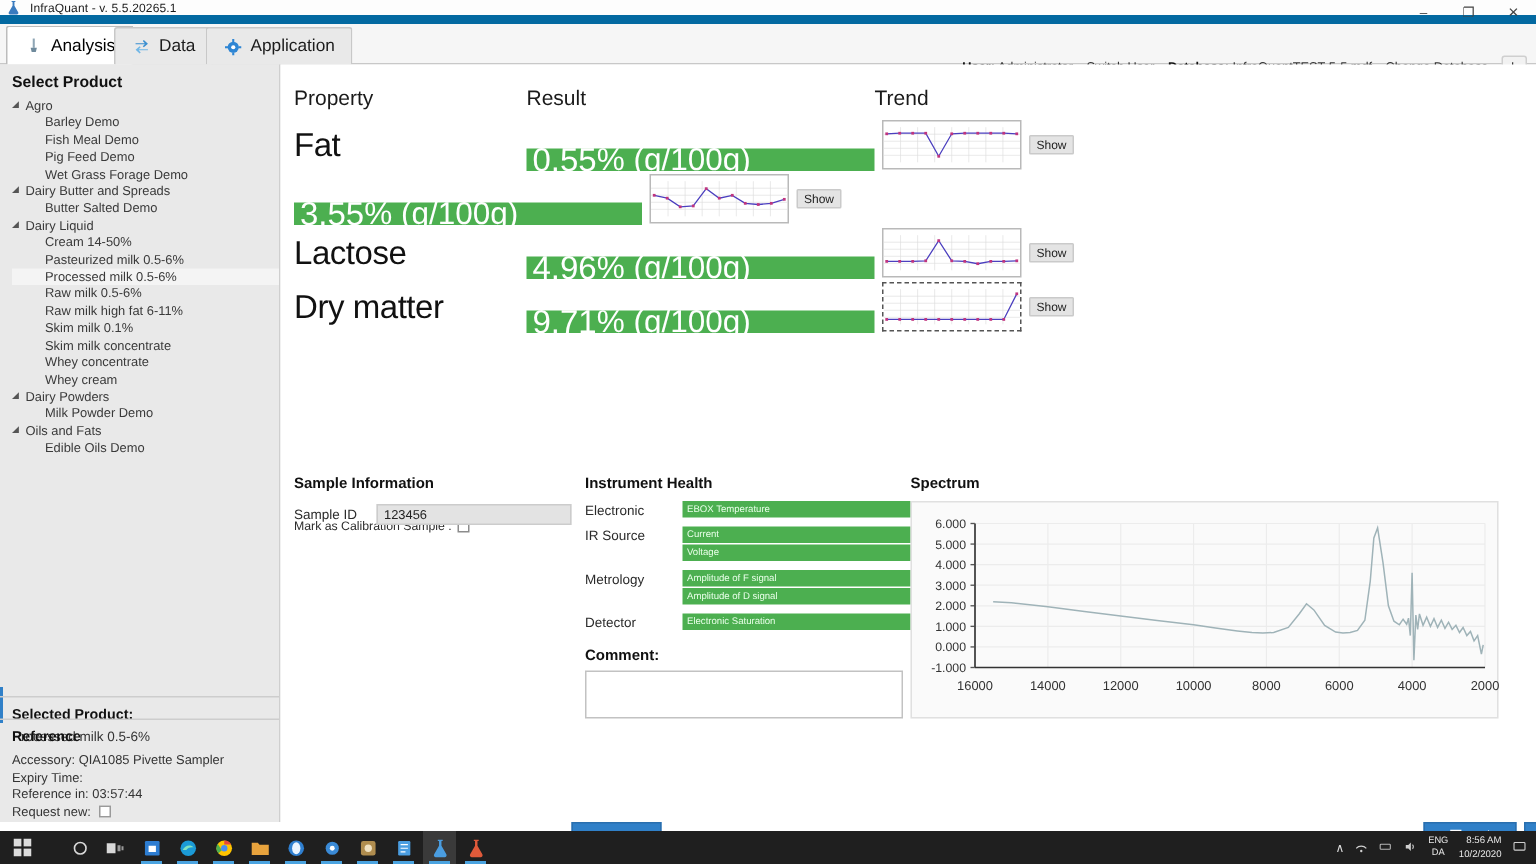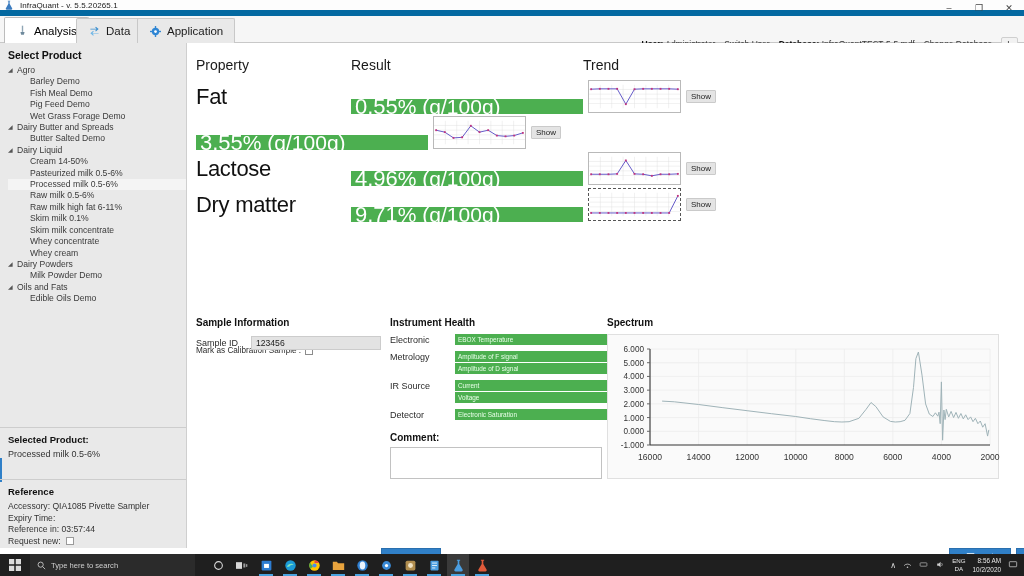--- a/index.html
+++ b/index.html
@@ -51,21 +51,21 @@
     background: #e9e9e9; border-right: 1px solid #cfcfcf;
   }
   .sb-title { font-size: 10.5px; font-weight: bold; color: #111; padding: 6px 0 4px 8px; }
   .tree { padding-left: 8px; }
   .grp { display: flex; align-items: center; gap: 3px; font-size: 8.6px; color: #3a3a3a; line-height: 11.4px; }
   .caret { font-size: 6px; color: #555; width: 6px; }
   .leaf { font-size: 8.6px; color: #3a3a3a; line-height: 11.4px; padding-left: 22px; }
   .leaf.sel { background: #f4f4f4; }
 
   .sb-sel {
-    position: absolute; left: 0; top: 384px; width: 186px; padding: 6px 8px;
+    position: absolute; left: 0; top: 421px; width: 186px; padding: 6px 8px;
     border-top: 1px solid #cdcdcd;
   }
   .sb-h { font-size: 9.5px; font-weight: bold; color: #111; margin-bottom: 4px; }
   .sb-v { font-size: 9px; color: #333; }
   .sb-ref { position: absolute; left: 0; top: 436px; width: 186px; padding: 6px 8px;
             border-top: 1px solid #cdcdcd; }
   .sb-line { font-size: 8.6px; color: #333; line-height: 11.6px; }
   .sb-chk { display: inline-block; width: 8px; height: 8px; border: 1px solid #9a9a9a;
             background: #fff; vertical-align: -1px; margin-left: 3px; }
   .sb-accent { position: absolute; left: 0; top: 415px; width: 2px; height: 24px; background: #3080c8; }
@@ -446,31 +446,31 @@
       <div class="p-health">
         <div class="panel-h">Instrument Health</div>
         <div id="health-rows">
             <div class="hrow">
               <div class="hlabel">Electronic</div>
               <div class="hbars">
                 <div class="hbar" style="background: rgb(76, 175, 80);">EBOX Temperature</div>
               </div>
             </div>
             <div class="hrow">
+              <div class="hlabel">IR Source</div>
+              <div class="hbars">
+                <div class="hbar" style="background: rgb(76, 175, 80);">Current</div>
+                <div class="hbar" style="background: rgb(76, 175, 80);">Voltage</div>
+              </div>
+            </div>
+            <div class="hrow">
               <div class="hlabel">Metrology</div>
               <div class="hbars">
                 <div class="hbar" style="background: rgb(76, 175, 80);">Amplitude of F signal</div>
                 <div class="hbar" style="background: rgb(76, 175, 80);">Amplitude of D signal</div>
-              </div>
-            </div>
-            <div class="hrow">
-              <div class="hlabel">IR Source</div>
-              <div class="hbars">
-                <div class="hbar" style="background: rgb(76, 175, 80);">Current</div>
-                <div class="hbar" style="background: rgb(76, 175, 80);">Voltage</div>
               </div>
             </div>
             <div class="hrow">
               <div class="hlabel">Detector</div>
               <div class="hbars">
                 <div class="hbar" style="background: rgb(76, 175, 80);">Electronic Saturation</div>
               </div>
             </div>
           </div>
         <div class="comment-h">Comment:</div>
@@ -554,27 +554,20 @@
 
   <div class="taskbar">
     <div class="start">
       <svg width="12" height="12" viewBox="0 0 16 16">
         <rect x="0" y="0" width="7" height="7" fill="#dcdcdc"></rect>
         <rect x="9" y="0" width="7" height="7" fill="#dcdcdc"></rect>
         <rect x="0" y="9" width="7" height="7" fill="#dcdcdc"></rect>
         <rect x="9" y="9" width="7" height="7" fill="#dcdcdc"></rect>
       </svg>
     </div>
-    <div class="searchbox">
-      <svg width="9" height="9" viewBox="0 0 16 16">
-        <circle cx="6.5" cy="6.5" r="4.6" fill="none" stroke="#cfcfcf" stroke-width="1.5"></circle>
-        <path d="M10 10l4.5 4.5" stroke="#cfcfcf" stroke-width="1.5"></path>
-      </svg>
-      <span class="search-text">Type here to search</span>
-    </div>
 
     <div class="tb-apps">
       <div class="tbapp">
         <svg width="11" height="11" viewBox="0 0 16 16">
             <circle cx="8" cy="8" r="5.6" fill="none" stroke="#d8d8d8" stroke-width="1.6"></circle>
           </svg>
       </div>
       <div class="tbapp">
         <svg width="12" height="11" viewBox="0 0 18 14">
           <rect x="0" y="2" width="9" height="10" fill="#d8d8d8"></rect>

